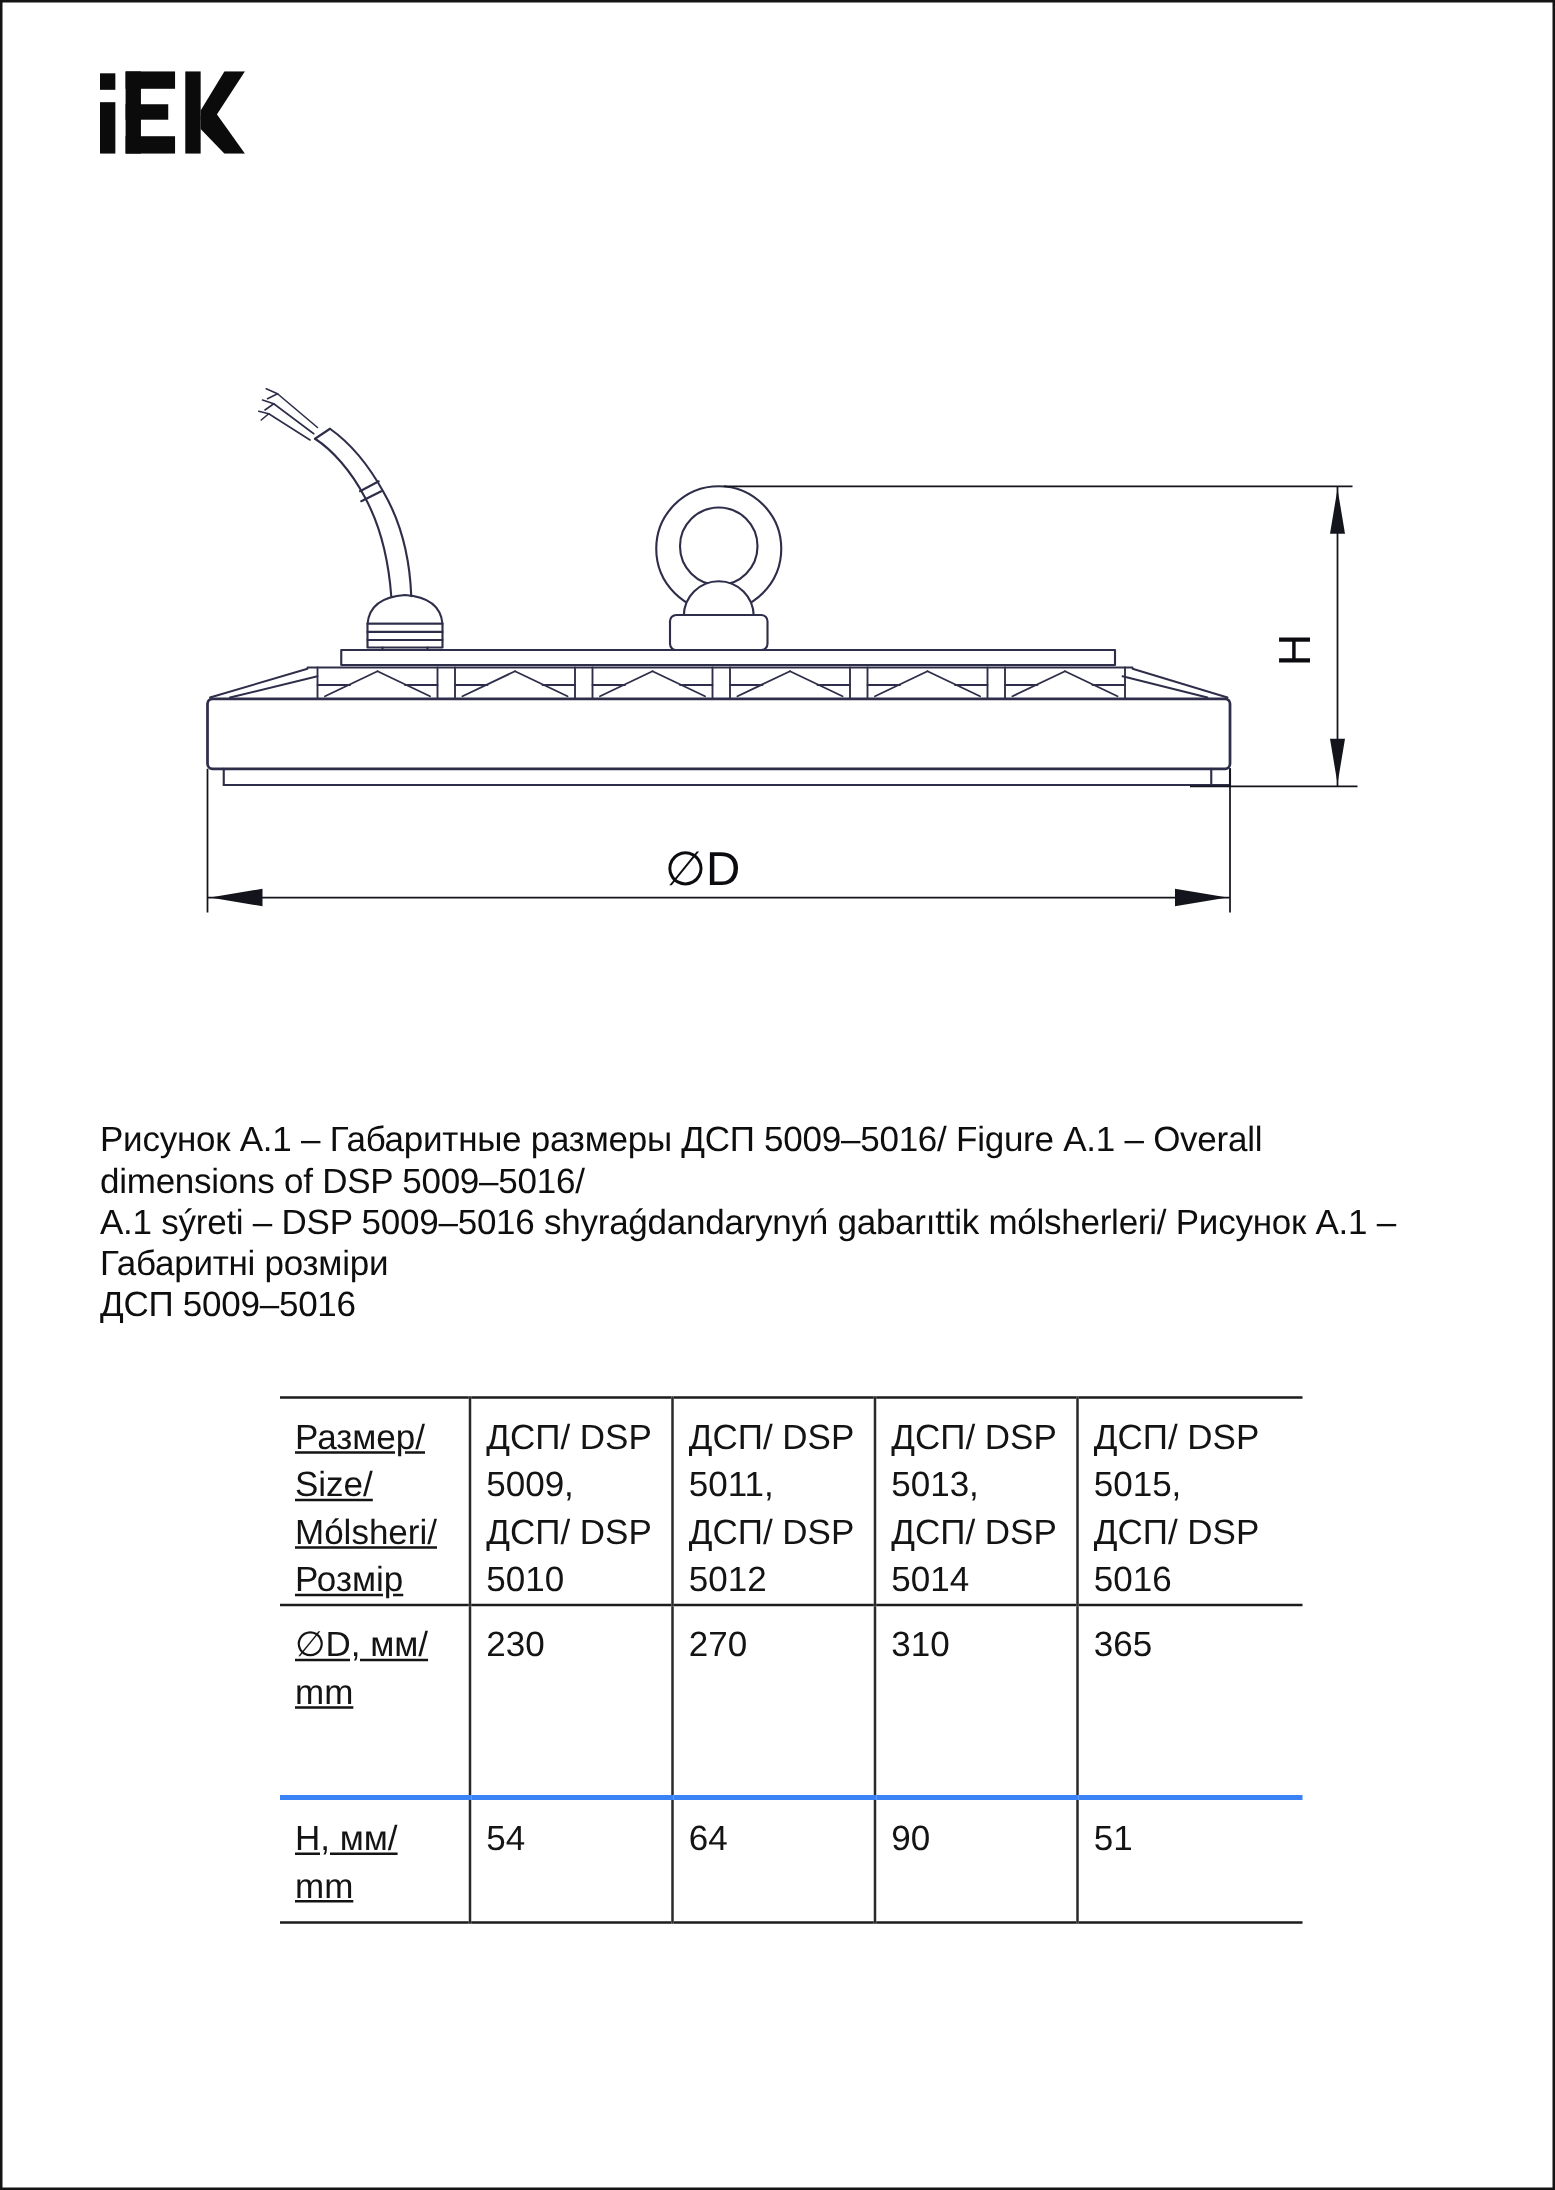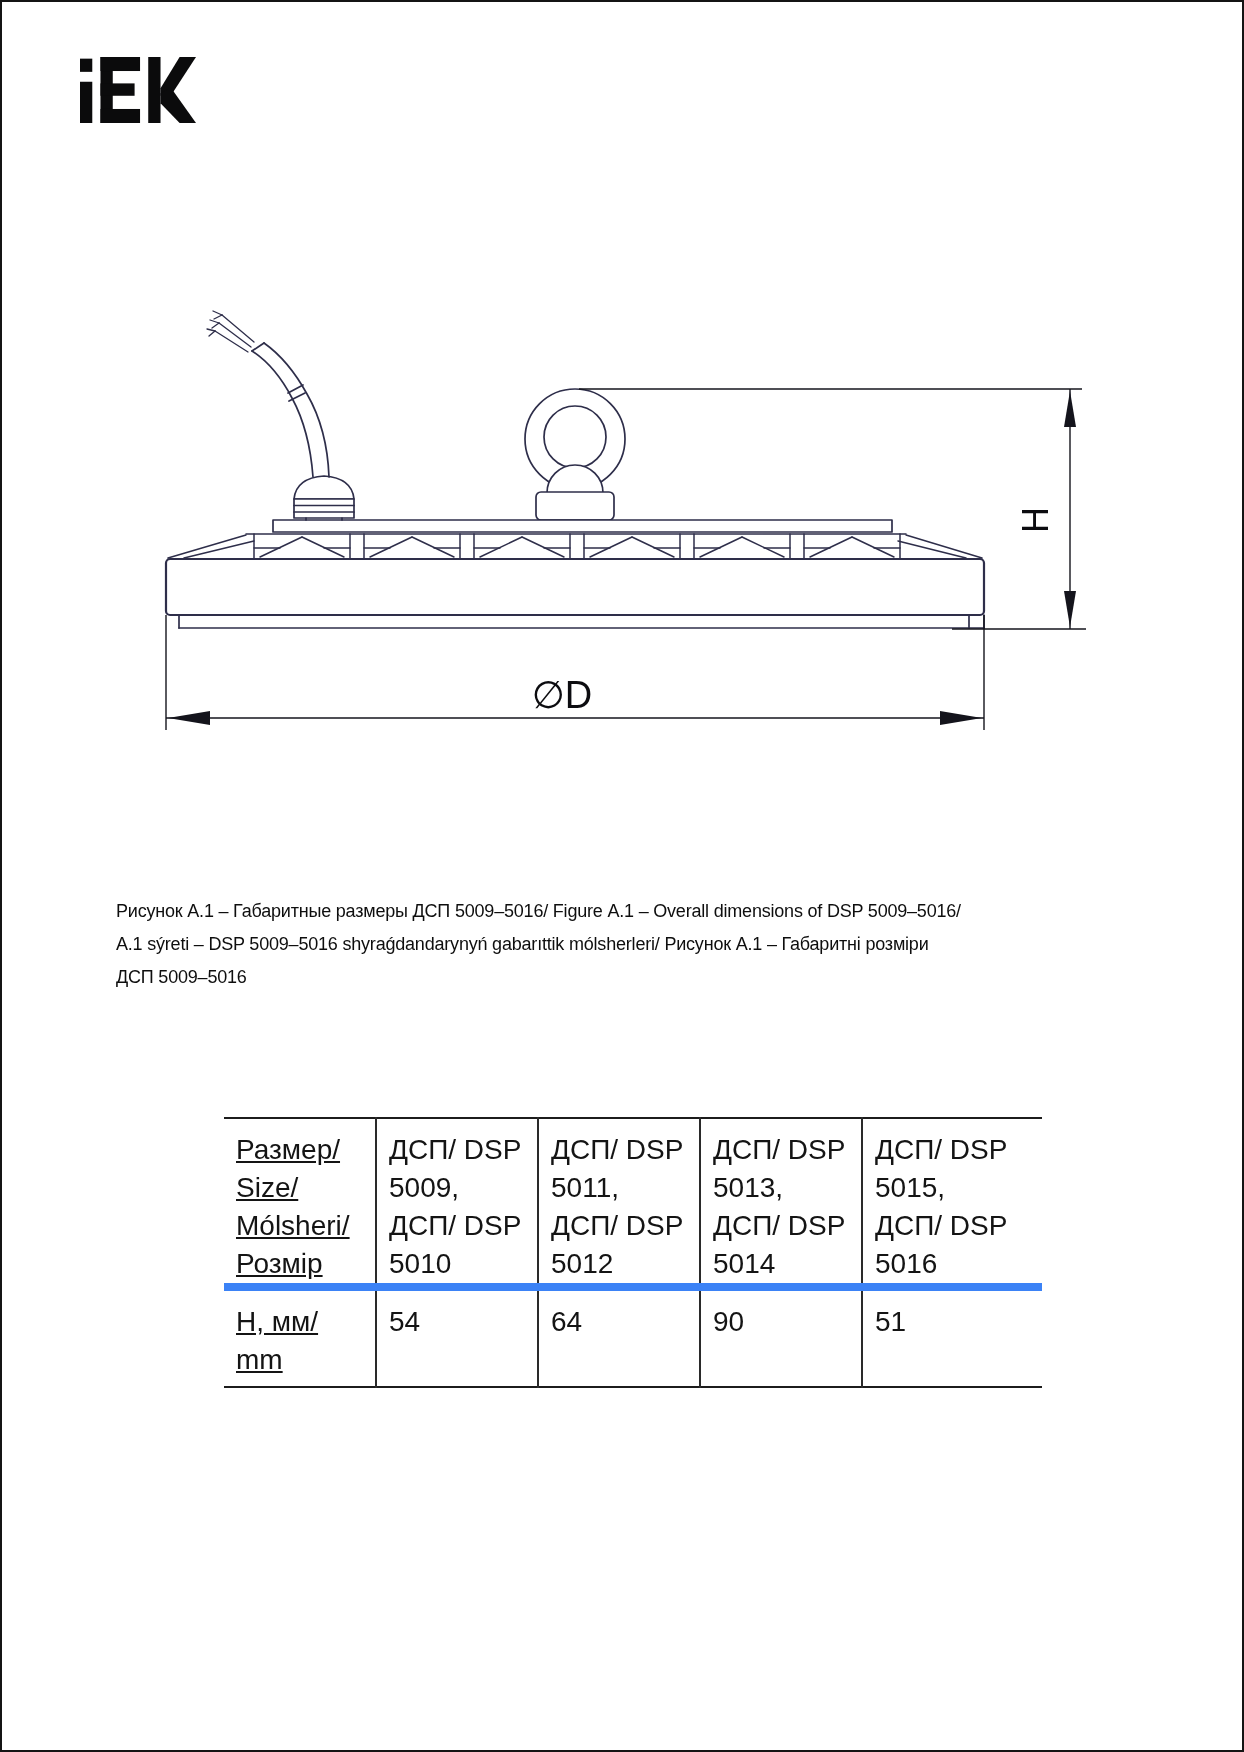--- a/index.html
+++ b/index.html
@@ -12,37 +12,37 @@
     margin:0 auto;
     font-family:"Liberation Sans", sans-serif;
     color:#111;
     overflow:hidden;
   }
   .logo{position:absolute;left:78px;top:55px;width:116px;height:66px;}
   .logo svg{width:100%;height:100%;}
   .figure-wrap{position:absolute;left:0;top:0;width:1244px;height:800px;}
   .caption{
     position:absolute;left:78px;top:893px;width:1040px;
-    font-size:18px;line-height:33px;letter-spacing:-0.2px;
-    color:#0e0e0e;white-space:pre-line;margin-left:36px;
+    font-size:28px;line-height:33px;letter-spacing:-0.2px;
+    color:#0e0e0e;white-space:pre-line;
   }
   .dim-table{
     position:absolute;left:222px;top:1115px;
     border-collapse:collapse;table-layout:fixed;
     border-top:2px solid #1c1c1c;border-bottom:2px solid #1c1c1c;
     font-size:28px;line-height:38px;color:#141414;
   }
   .dim-table td{
     vertical-align:top;padding:12px 10px 0 12px;
     white-space:pre-line;box-sizing:border-box;
   }
   .dim-table td + td{border-left:2px solid #2a2a2a;border-radius:20px;}
   .dim-table tr.hdr td{height:138px;}
   .dim-table tr.r1 td{height:154px;border-top:2px solid #1c1c1c;}
-  .dim-table tr.r2 td{height:100px;border-top:8px solid #3b82f6;}
+  .dim-table tr.r2 td{height:100px;border-top:4px solid #3b82f6;}
   .c0{width:152px;text-decoration:underline;} .c1{width:162px;} .c2{width:162px;} .c3{width:162px;} .c4{width:180px;}
   svg text{font-family:"Liberation Sans", sans-serif;}
 </style>
 </head>
 <body>
 
 <div class="page">
 
   <div class="logo">
     <svg viewBox="0 0 170 80" preserveAspectRatio="none">
@@ -210,20 +210,28 @@
 5012</td>
       <td class="c3">ДСП/ DSP
 5013,
 ДСП/ DSP
 5014</td>
       <td class="c4">ДСП/ DSP
 5015,
 ДСП/ DSP
 5016</td>
     </tr>
+    <tr class="r1">
+      <td class="c0">∅D, мм/
+mm</td>
+      <td class="c1">230</td>
+      <td class="c2">270</td>
+      <td class="c3">310</td>
+      <td class="c4">365</td>
+    </tr>
     <tr class="r2">
       <td class="c0">H, мм/
 mm</td>
       <td class="c1">54</td>
       <td class="c2">64</td>
       <td class="c3">90</td>
       <td class="c4">51</td>
     </tr>
   </tbody>
     </table>

